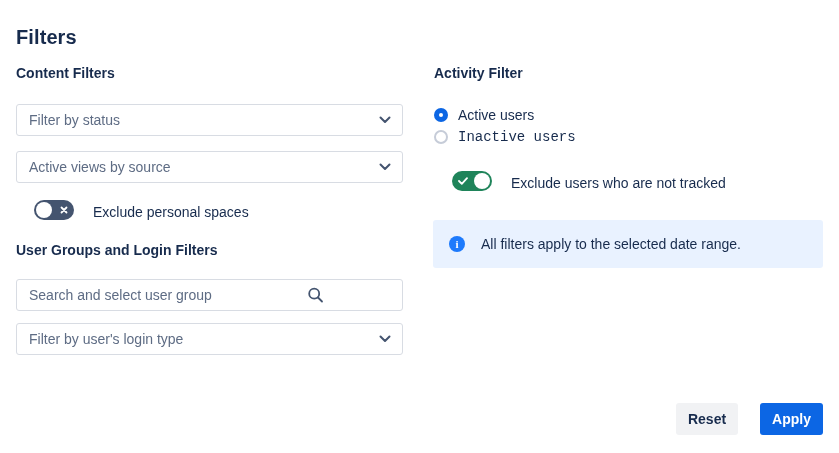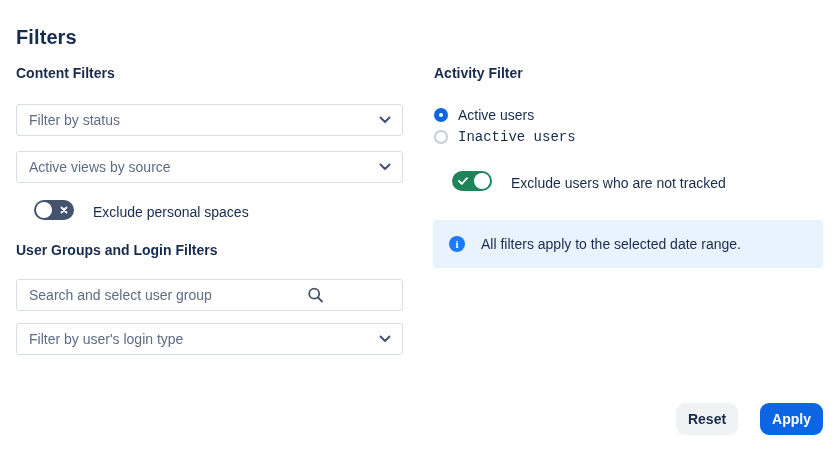--- a/index.html
+++ b/index.html
@@ -49,21 +49,21 @@
   .banner { position:absolute; left:433px; top:220px; width:390px; height:48px;
     background:#E9F2FF; border-radius:3px; display:flex; align-items:center;
     padding:0 16px; gap:16px; }
   .info-icon { width:16px; height:16px; border-radius:50%; background:#1D7AFC; color:#fff;
     display:flex; align-items:center; justify-content:center; font-size:11px; font-weight:700;
     font-family:"Liberation Serif", serif; flex:0 0 auto; }
   .banner-text { font-size:14px; color:#172B4D; }
 
   
   .footer { position:absolute; top:403px; right:16px; display:flex; gap:22px; }
-  .btn { height:32px; padding:0 12px; border:none; border-radius:9px; font-family:"Liberation Sans", sans-serif;
+  .btn { height:32px; padding:0 12px; border:none; border-radius:3px; font-family:"Liberation Sans", sans-serif;
     font-size:14px; font-weight:600; cursor:pointer; display:flex; align-items:center; }
   .btn.subtle { background:#F1F2F4; color:#172B4D; }
   .btn.primary { background:#0C66E4; color:#fff; }
 </style>
 </head>
 <body>
 
 <div class="panel">
 
   <div class="page-title">Filters</div>

